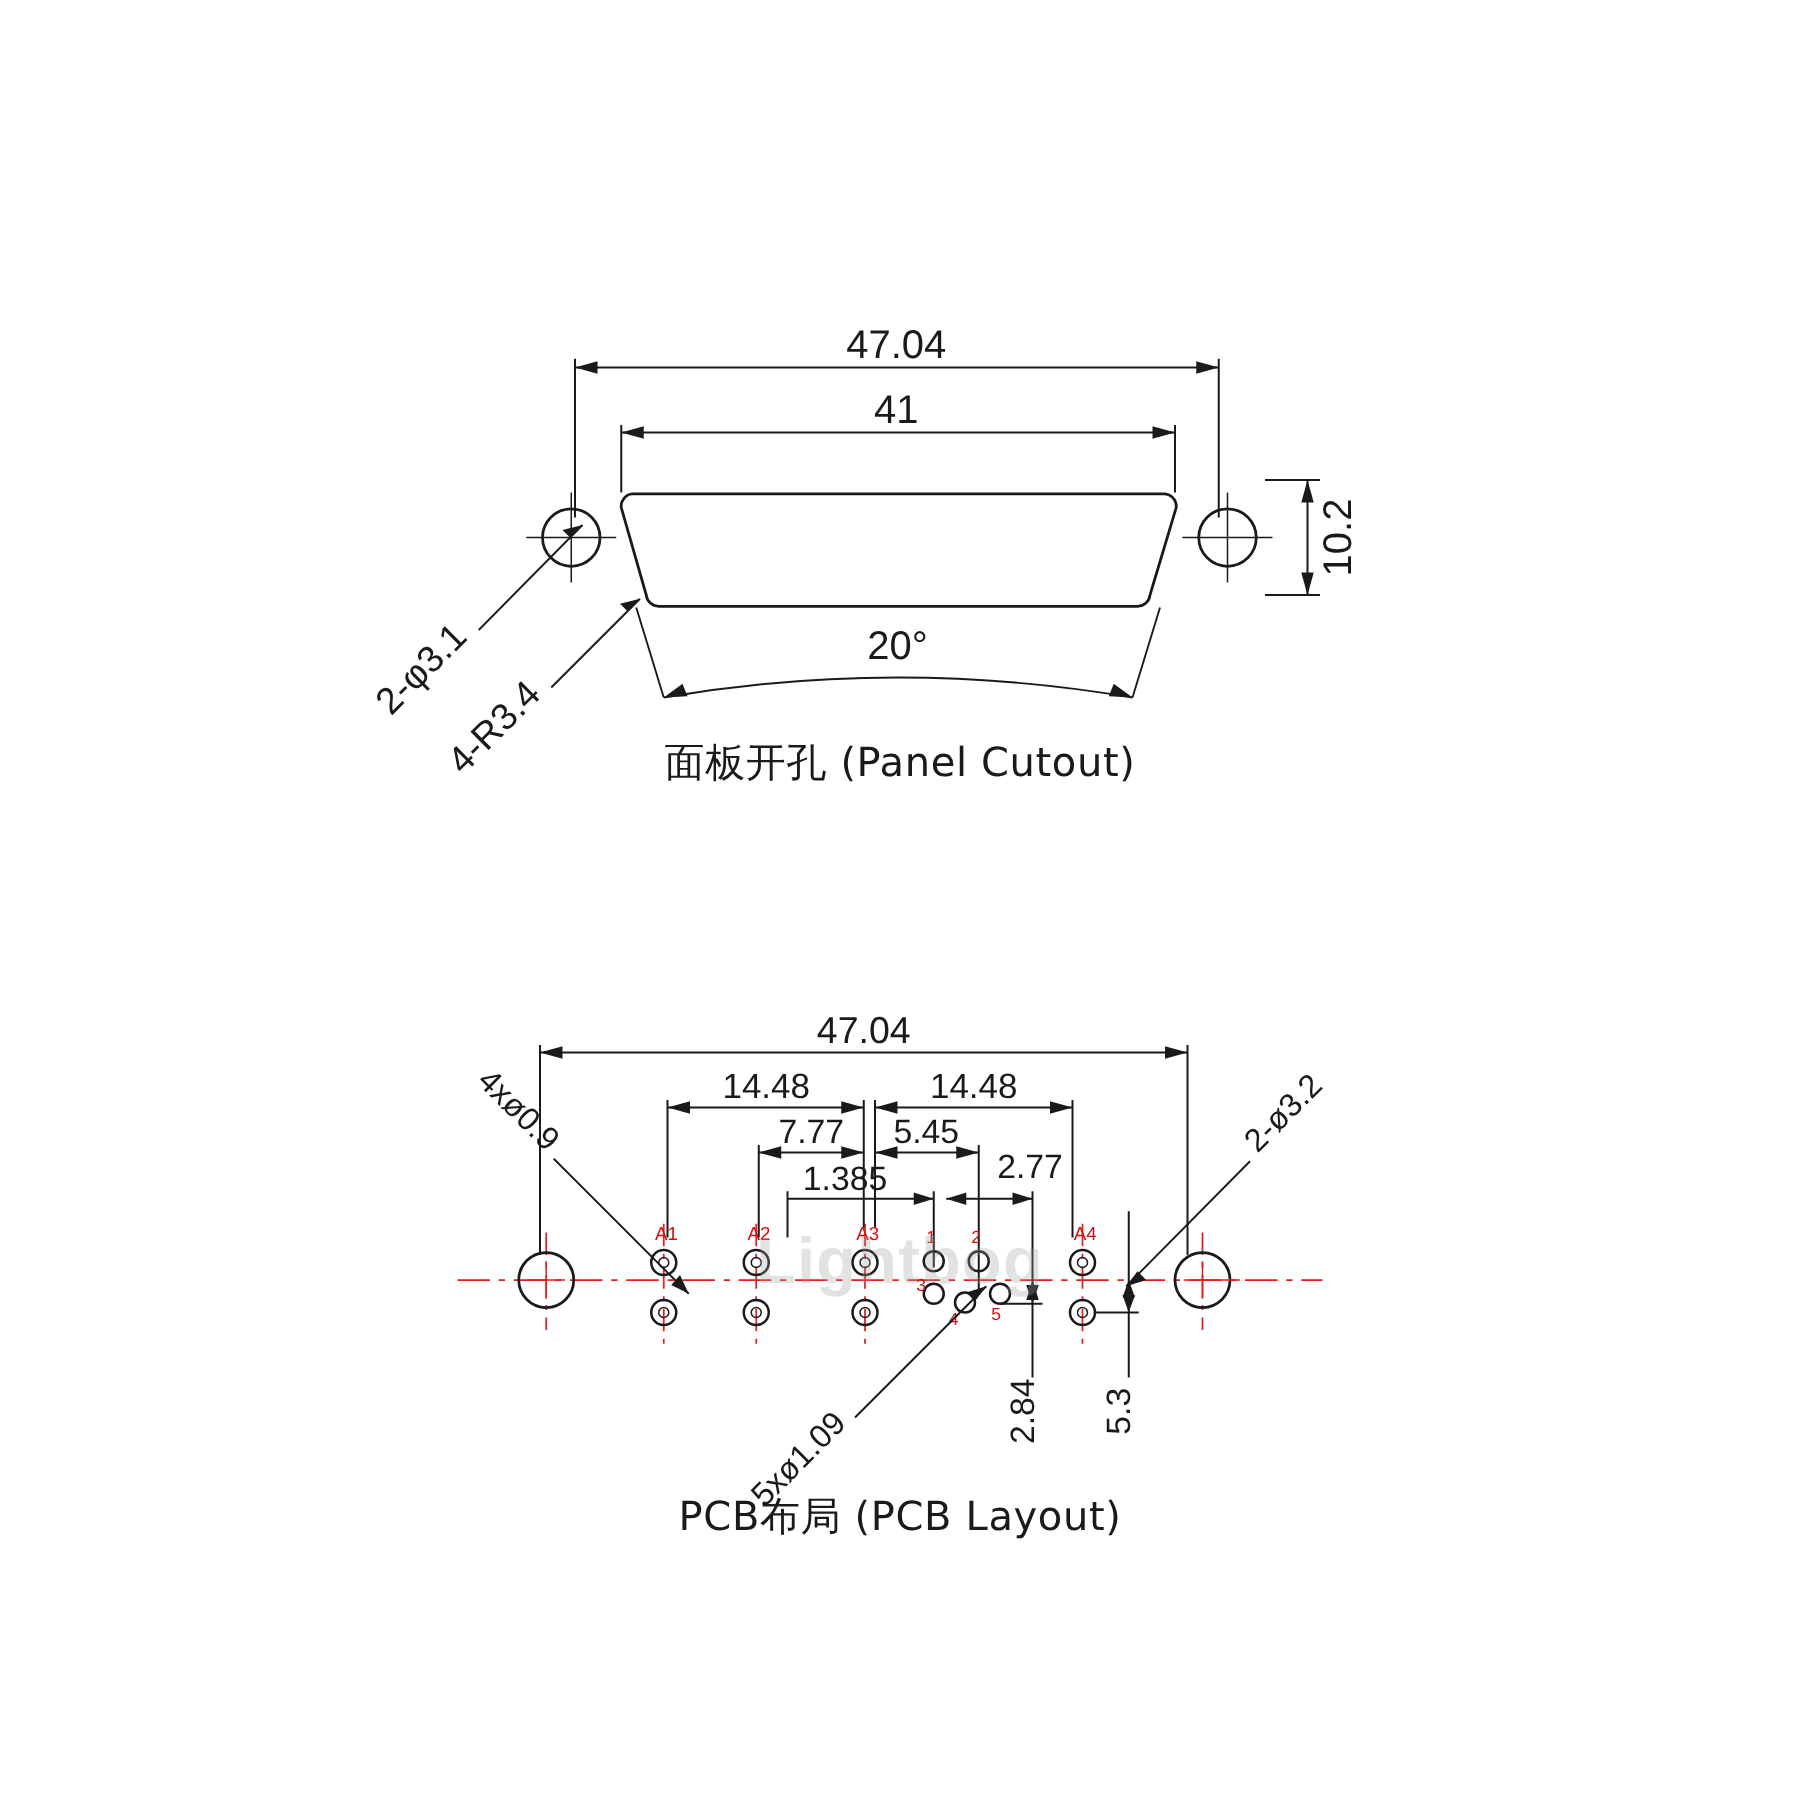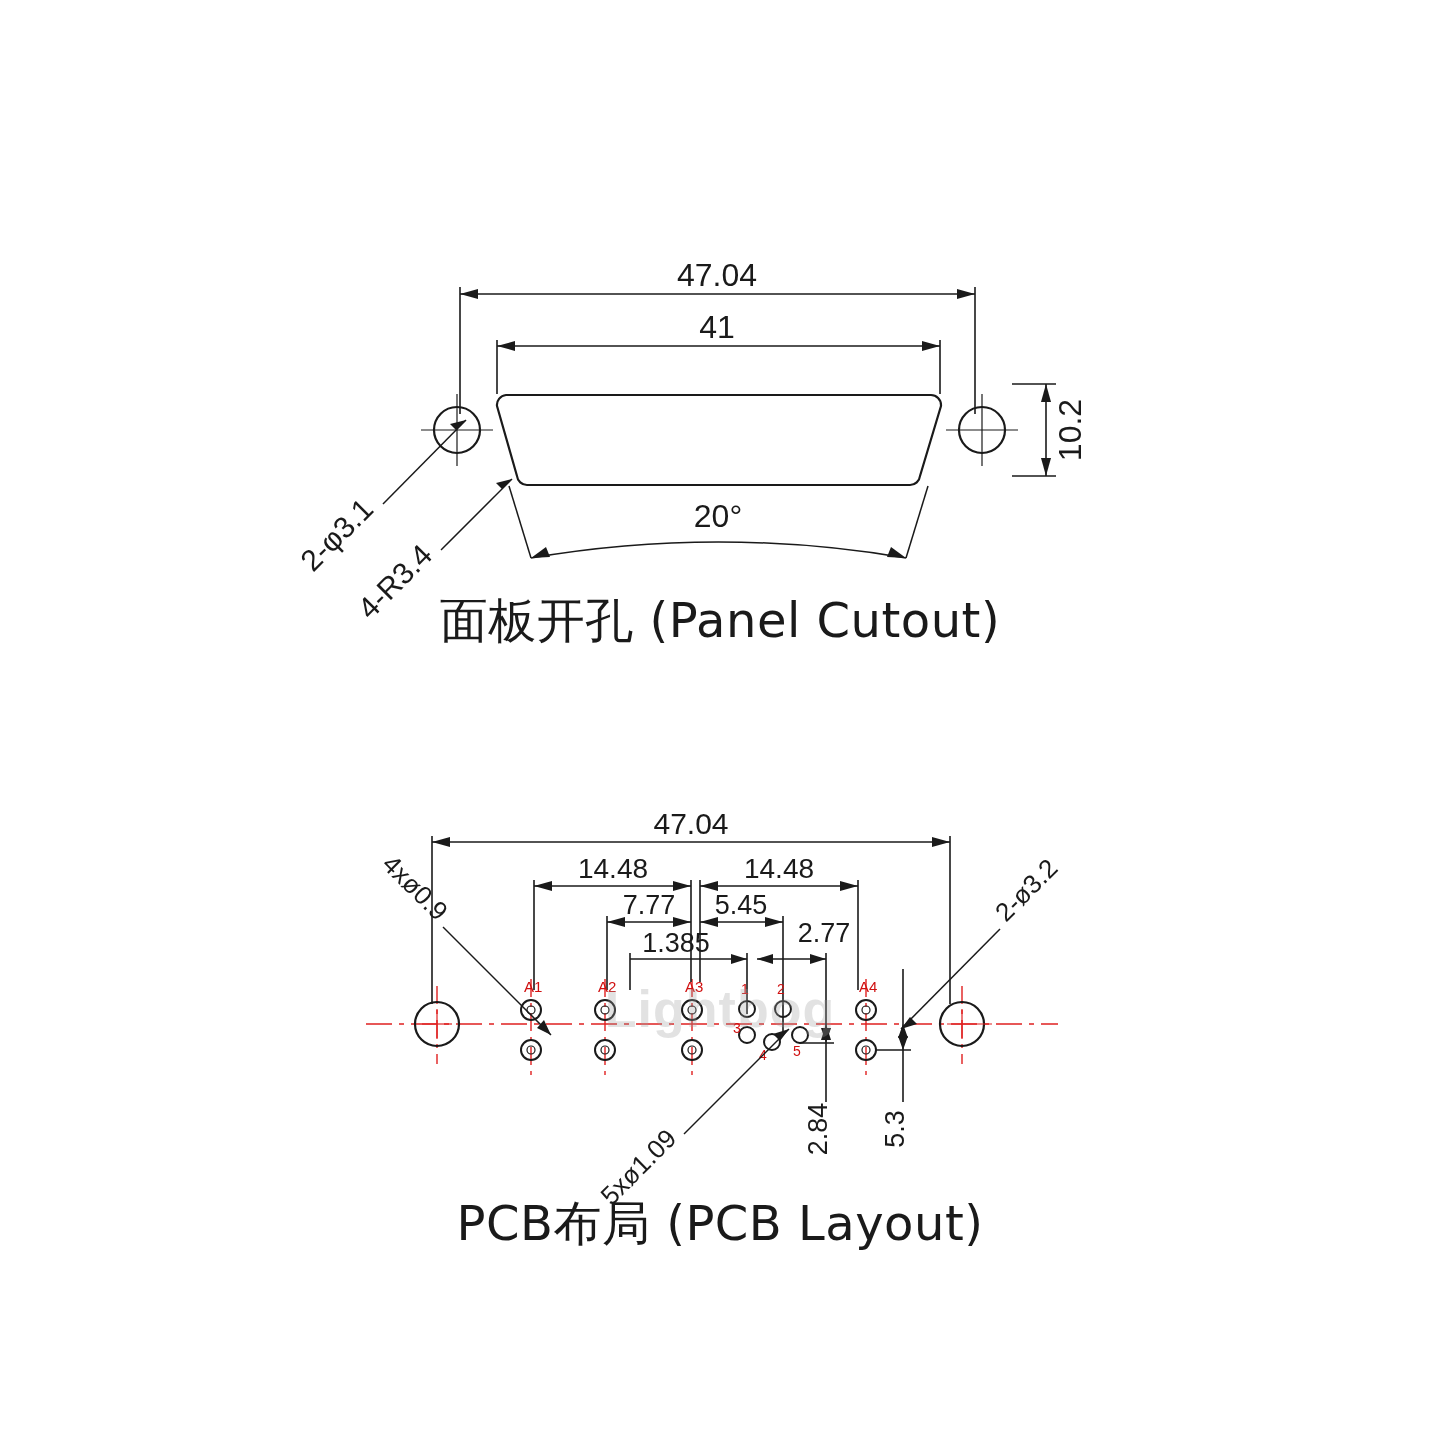--- a/index.html
+++ b/index.html
@@ -25,21 +25,21 @@
     position: absolute;
     left: 0;
     top: 0;
     width: 1440px;
     height: 1440px;
   }
   .caption {
     position: absolute;
     width: 100%;
     text-align: center;
-    font-size: 48px;
+    font-size: 32px;
     letter-spacing: 0.5px;
     color: #1a1a1a;
     font-family: "DejaVu Sans", sans-serif;
   }
   #caption-panel { top: 565px; }
   #caption-pcb { top: 1168px; }
   .watermark {
     position: absolute;
     left: 50%;
     transform: translateX(-50%);

